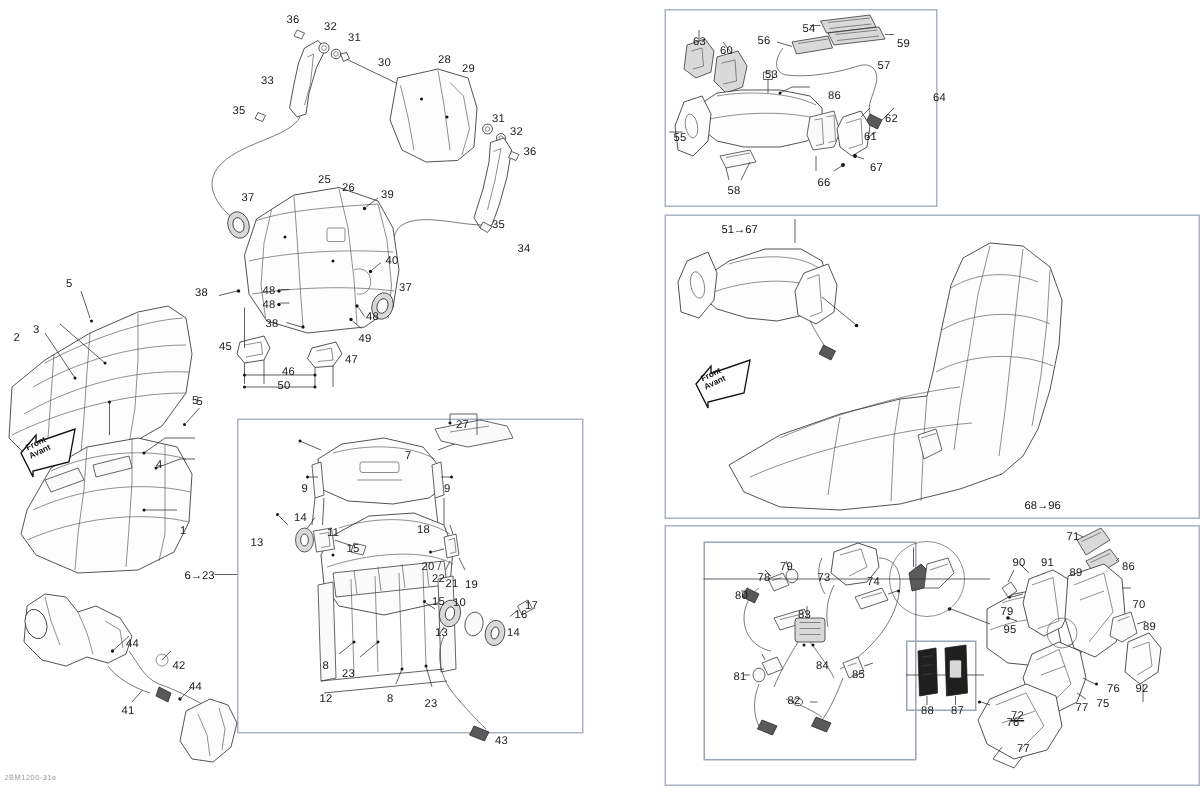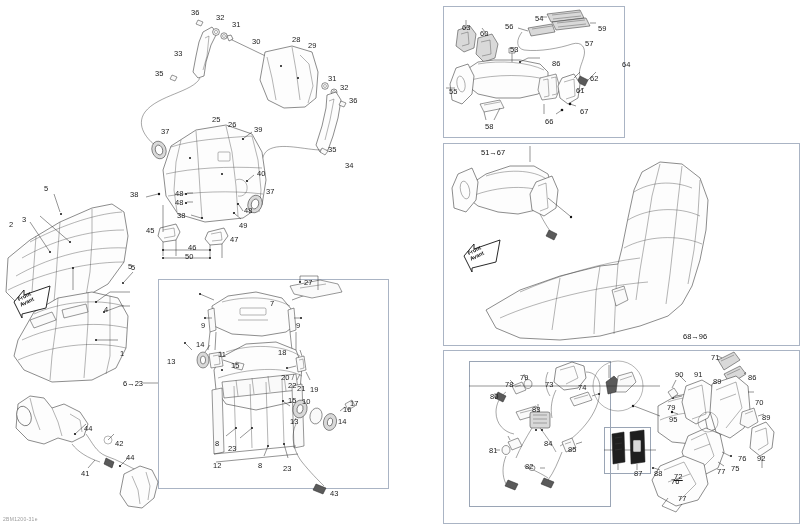--- a/index.html
+++ b/index.html
@@ -449,21 +449,21 @@
     <svg viewBox="0 0 46 40" style="position:absolute;left:0;top:0;width:46px;height:40px;">
       <path d="M6,22 L16,10 L16,15 L42,6 L38,28 L14,34 L14,38 Z" fill="#fff" stroke="#111" stroke-width=".9"></path>
     </svg>
     <div class="txt"><span>Front</span><br>
       <span>Avant</span></div>
   </div>
 
   <div class="rng" style="left:123px;top:379px;">6→23</div>
   <div class="rng" style="left:481px;top:148px;">51→67</div>
   <div class="rng" style="left:683px;top:332px;">68→96</div>
-  <div class="num" style="left:614px;top:470px;margin-left:40px;">88</div>
+  <div class="num" style="left:614px;top:470px;">88</div>
   <div class="num" style="left:634px;top:470px;">87</div>
 
   <div class="wm">2BM1200-31e</div>
 
   <div id="callout-layer">
       <div class="num" style="left: 191px; top: 9px;">36</div>
       <div class="num" style="left: 216px; top: 14px;">32</div>
       <div class="num" style="left: 232px; top: 21px;">31</div>
       <div class="num" style="left: 252px; top: 38px;">30</div>
       <div class="num" style="left: 292px; top: 36px;">28</div>

